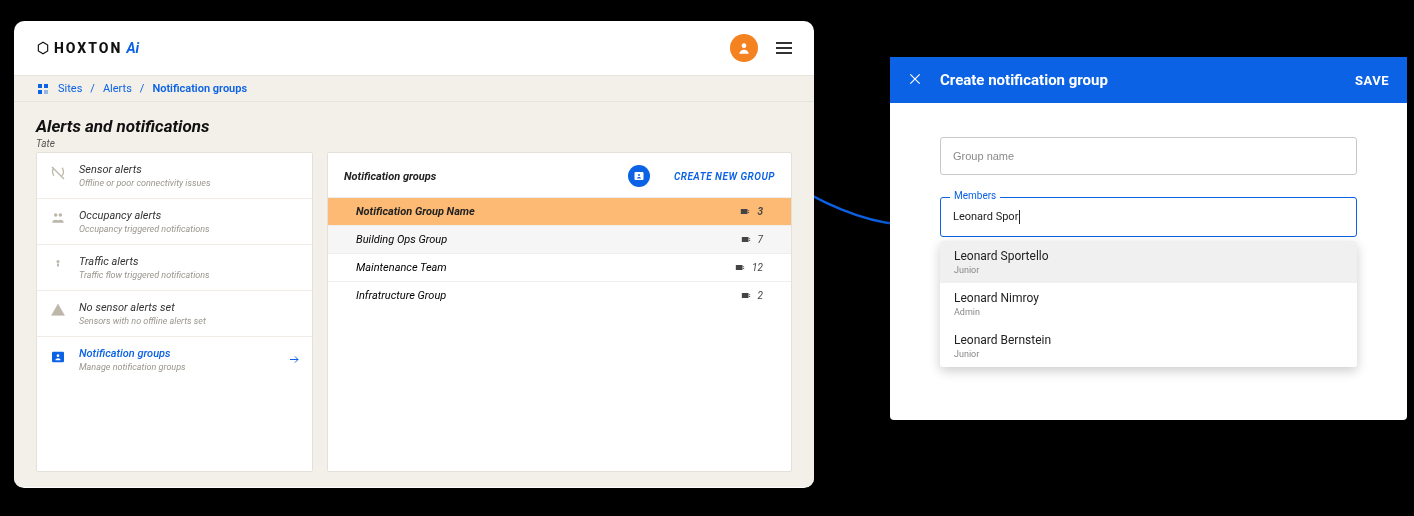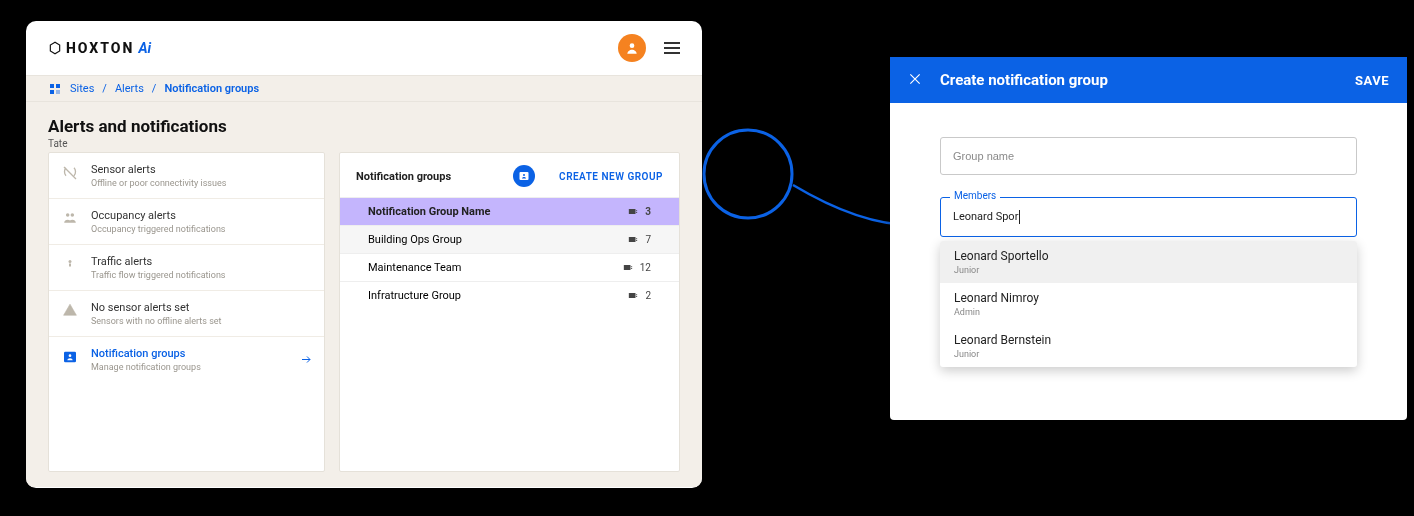--- a/index.html
+++ b/index.html
@@ -1,38 +1,38 @@
 <!DOCTYPE html>
 <html><head>
 <meta charset="utf-8">
 <style>
   * { box-sizing: border-box; margin: 0; padding: 0; }
   html, body { width: 1414px; height: 516px; font-family: -apple-system, BlinkMacSystemFont, "Segoe UI", Roboto, sans-serif; background: #000; }
   svg.connector { position: absolute; left: 0; top: 0; pointer-events: none; }
 
   
-  .app-window { position: absolute; left: 26px; top: 21px; width: 676px; height: 467px; background: #fff; border-radius: 10px; box-shadow: 0 2px 8px rgba(0,0,0,0.15); overflow: hidden; }
+  .app-window { position: absolute; left: 14px; top: 21px; width: 800px; height: 467px; background: #fff; border-radius: 10px; box-shadow: 0 2px 8px rgba(0,0,0,0.15); overflow: hidden; }
 
   .topbar { height: 54px; display: flex; align-items: center; padding: 0 22px; justify-content: space-between; }
   .logo { font-weight: 800; letter-spacing: 2px; font-size: 14px; display: flex; align-items: center; gap: 4px; color: #111; }
   .logo-ai { color: #0b62e5; font-style: italic; font-weight: 700; letter-spacing: 0; }
   .logo-icon { width: 14px; height: 14px; }
   .topbar-right { display: flex; align-items: center; gap: 18px; }
   .avatar { width: 28px; height: 28px; border-radius: 50%; background: #f58220; display: flex; align-items: center; justify-content: center; }
   .avatar svg { width: 14px; height: 14px; fill: #fff; }
   .menu-icon { display: flex; flex-direction: column; gap: 3px; cursor: pointer; }
   .menu-icon span { width: 16px; height: 2px; background: #333; display: block; }
 
   .breadcrumb-bar { background: #f3efe9; border-top: 1px solid #e8e4dd; border-bottom: 1px solid #e8e4dd; padding: 6px 22px; display: flex; align-items: center; gap: 8px; font-size: 11px; color: #0b62e5; }
   .breadcrumb-bar .bc-icon { width: 14px; height: 12px; }
   .breadcrumb-bar a { color: #0b62e5; text-decoration: none; }
   .breadcrumb-bar .sep { color: #0b62e5; }
   .breadcrumb-bar .current { font-weight: 600; }
 
-  .page-body { background: #f3efe9; padding: 14px 22px 26px; height: calc(100% - 54px - 28px); }
+  .page-body { background: #f3efe9; padding: 14px 22px 26px; height: calc(100% - 54px - 28px); font-style: italic; }
   .page-title { font-size: 17px; font-weight: 700; color: #111; }
   .page-sub { font-size: 10px; color: #555; margin-top: 2px; }
 
   .panels { display: flex; gap: 14px; margin-top: 3px; height: 320px; }
 
   .side-panel { width: 277px; background: #fff; border: 1px solid #e5e1d9; border-radius: 2px; overflow: hidden; }
   .side-item { display: flex; padding: 10px 12px; gap: 12px; border-bottom: 1px solid #f0ece5; align-items: flex-start; position: relative; }
   .side-item:last-child { border-bottom: none; }
   .side-item .si-icon { width: 18px; flex-shrink: 0; color: #bdb7ab; display: flex; justify-content: center; padding-top: 2px; }
   .side-item.active .si-icon { color: #0b62e5; }
@@ -45,21 +45,21 @@
   .main-panel { flex: 1; background: #fff; border: 1px solid #e5e1d9; border-radius: 2px; }
   .main-header { display: flex; align-items: center; justify-content: space-between; padding: 12px 16px 10px; }
   .main-header-title { font-size: 11px; font-weight: 700; color: #222; }
   .create-wrap { display: flex; align-items: center; gap: 24px; }
   .create-badge { width: 22px; height: 22px; border-radius: 50%; background: #0b62e5; display: flex; align-items: center; justify-content: center; }
   .create-badge svg { width: 12px; height: 12px; fill: #fff; }
   .create-link { font-size: 10px; letter-spacing: 0.5px; color: #0b62e5; font-weight: 600; }
 
   .table { font-size: 11px; }
   .table .tr { display: flex; align-items: center; justify-content: space-between; padding: 7px 28px 7px 28px; border-top: 1px solid #eee; }
-  .table .tr.header { background: #c4b5fd; font-weight: 700; color: #222; border-top: 1px solid #eee; }
+  .table .tr.header { background: #fdba74; font-weight: 700; color: #222; border-top: 1px solid #eee; }
   .table .tr.alt { background: #f6f6f6; }
   .member-count { display: flex; align-items: center; gap: 6px; color: #444; font-size: 10px; }
   .member-count svg { width: 12px; height: 10px; fill: #444; }
 
   
   .modal { position: absolute; left: 890px; top: 57px; width: 517px; height: 363px; background: #fff; border-radius: 4px; box-shadow: 0 4px 18px rgba(0,0,0,0.35); overflow: visible; }
   .modal-header { height: 46px; background: #0b62e5; color: #fff; display: flex; align-items: center; padding: 0 18px; gap: 18px; }
   .modal-close { cursor: pointer; }
   .modal-close svg { width: 14px; height: 14px; stroke: #fff; stroke-width: 2; }
   .modal-title { font-size: 15px; font-weight: 700; flex: 1; }

